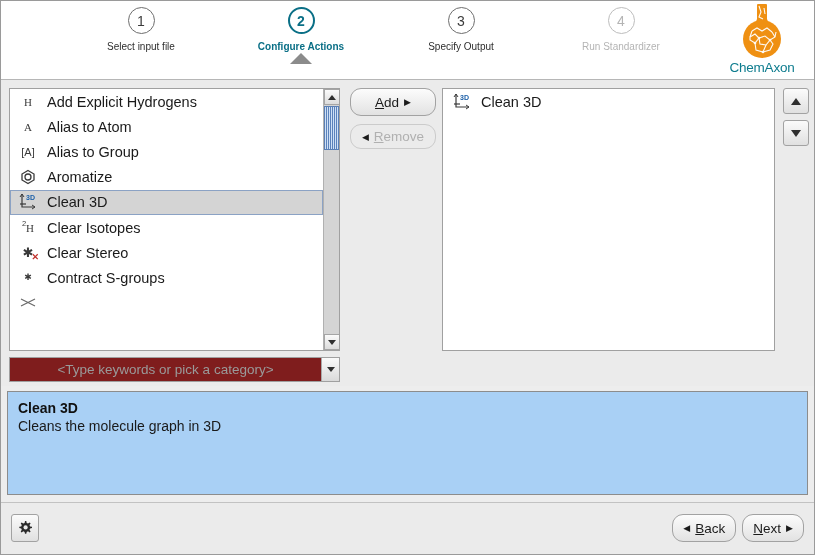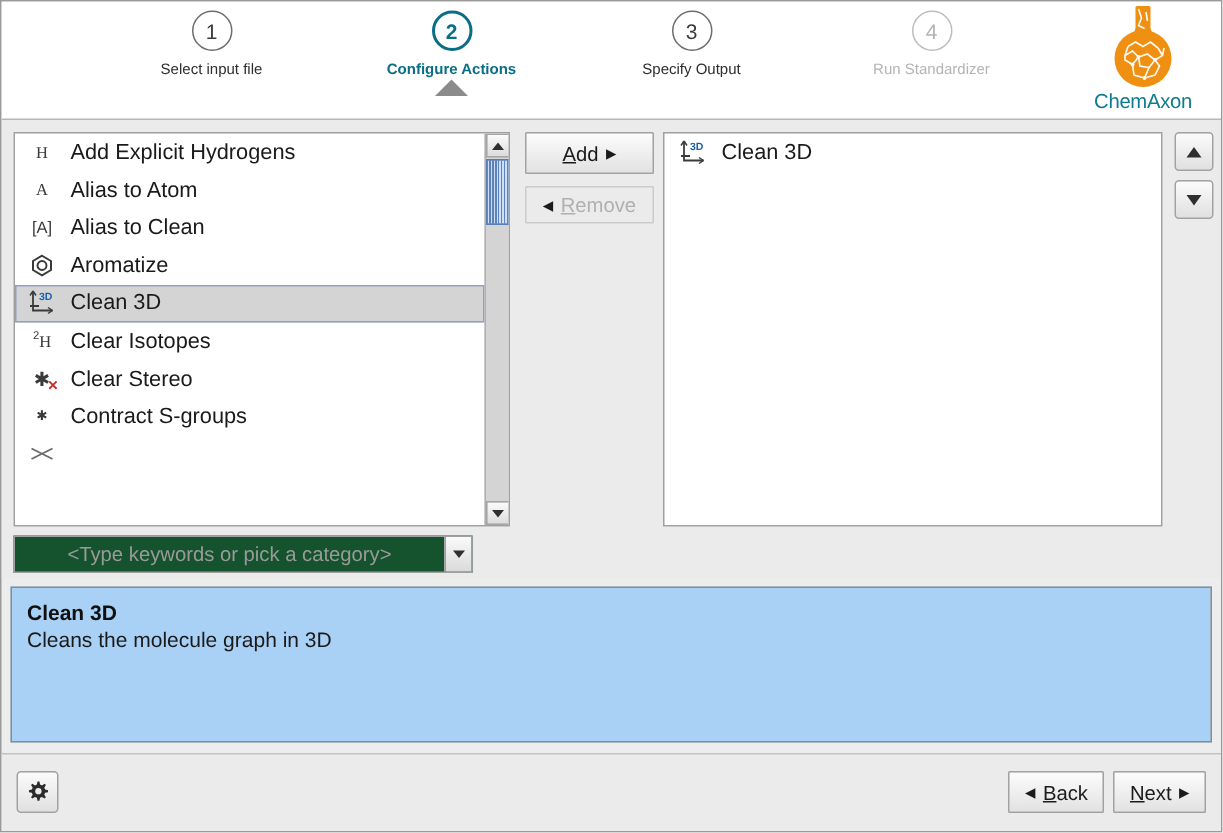--- a/index.html
+++ b/index.html
@@ -198,22 +198,22 @@
   }
   .tri-dn {
     width:0;height:0;border-left:4px solid transparent;
     border-right:4px solid transparent;border-top:5px solid #2f2f2f;
   }
 
   
   .combo {
     position: absolute;
     left: 8px; top: 277px;
-    width: 306px; height: 25px;
-    background: #14532d;
+    width: 331px; height: 25px;
+    background: #7f1d1d;
     border: 1px solid #a0a0a0;
     box-sizing: border-box;
     display: flex; align-items: center;
   }
   .combo-text {
     flex: 1;
     text-align: center;
     font-size: 13.5px;
     color: #9a9a9a;
   }
@@ -228,21 +228,21 @@
   .mid-buttons {
     position: absolute;
     left: 349px; top: 8px;
     width: 86px;
   }
   .btn {
     font-size: 13.5px;
     color: #1b1b1b;
     background: linear-gradient(#fcfcfc,#e2e2e2);
     border: 1px solid #a2a2a2;
-    border-radius: 1px;
+    border-radius: 11px;
     box-sizing: border-box;
     display: flex; align-items: center; justify-content: center;
     gap: 5px;
     white-space: nowrap;
   }
   .btn.disabled {
     color: #b0b0b0;
     background: #ebebeb;
     border-color: #cbcbcb;
   }
@@ -436,21 +436,21 @@
           <span class="li-icon">
               <span class="ic-sup">A</span>
             </span>
           <span class="li-label">Alias to Atom</span>
         </div>
 
         <div class="list-item">
           <span class="li-icon">
               <span class="ic-bracket">[A]</span>
             </span>
-          <span class="li-label">Alias to Clean</span>
+          <span class="li-label">Alias to Group</span>
         </div>
 
         <div class="list-item">
           <span class="li-icon">
             <svg width="16" height="16" viewBox="0 0 16 16">
               <polygon points="8,1.5 14,5 14,11 8,14.5 2,11 2,5" fill="none" stroke="#3a3a3a" stroke-width="1.3"></polygon>
               <circle cx="8" cy="8" r="3" fill="none" stroke="#3a3a3a" stroke-width="1.3"></circle>
             </svg>
           </span>
           <span class="li-label">Aromatize</span>

